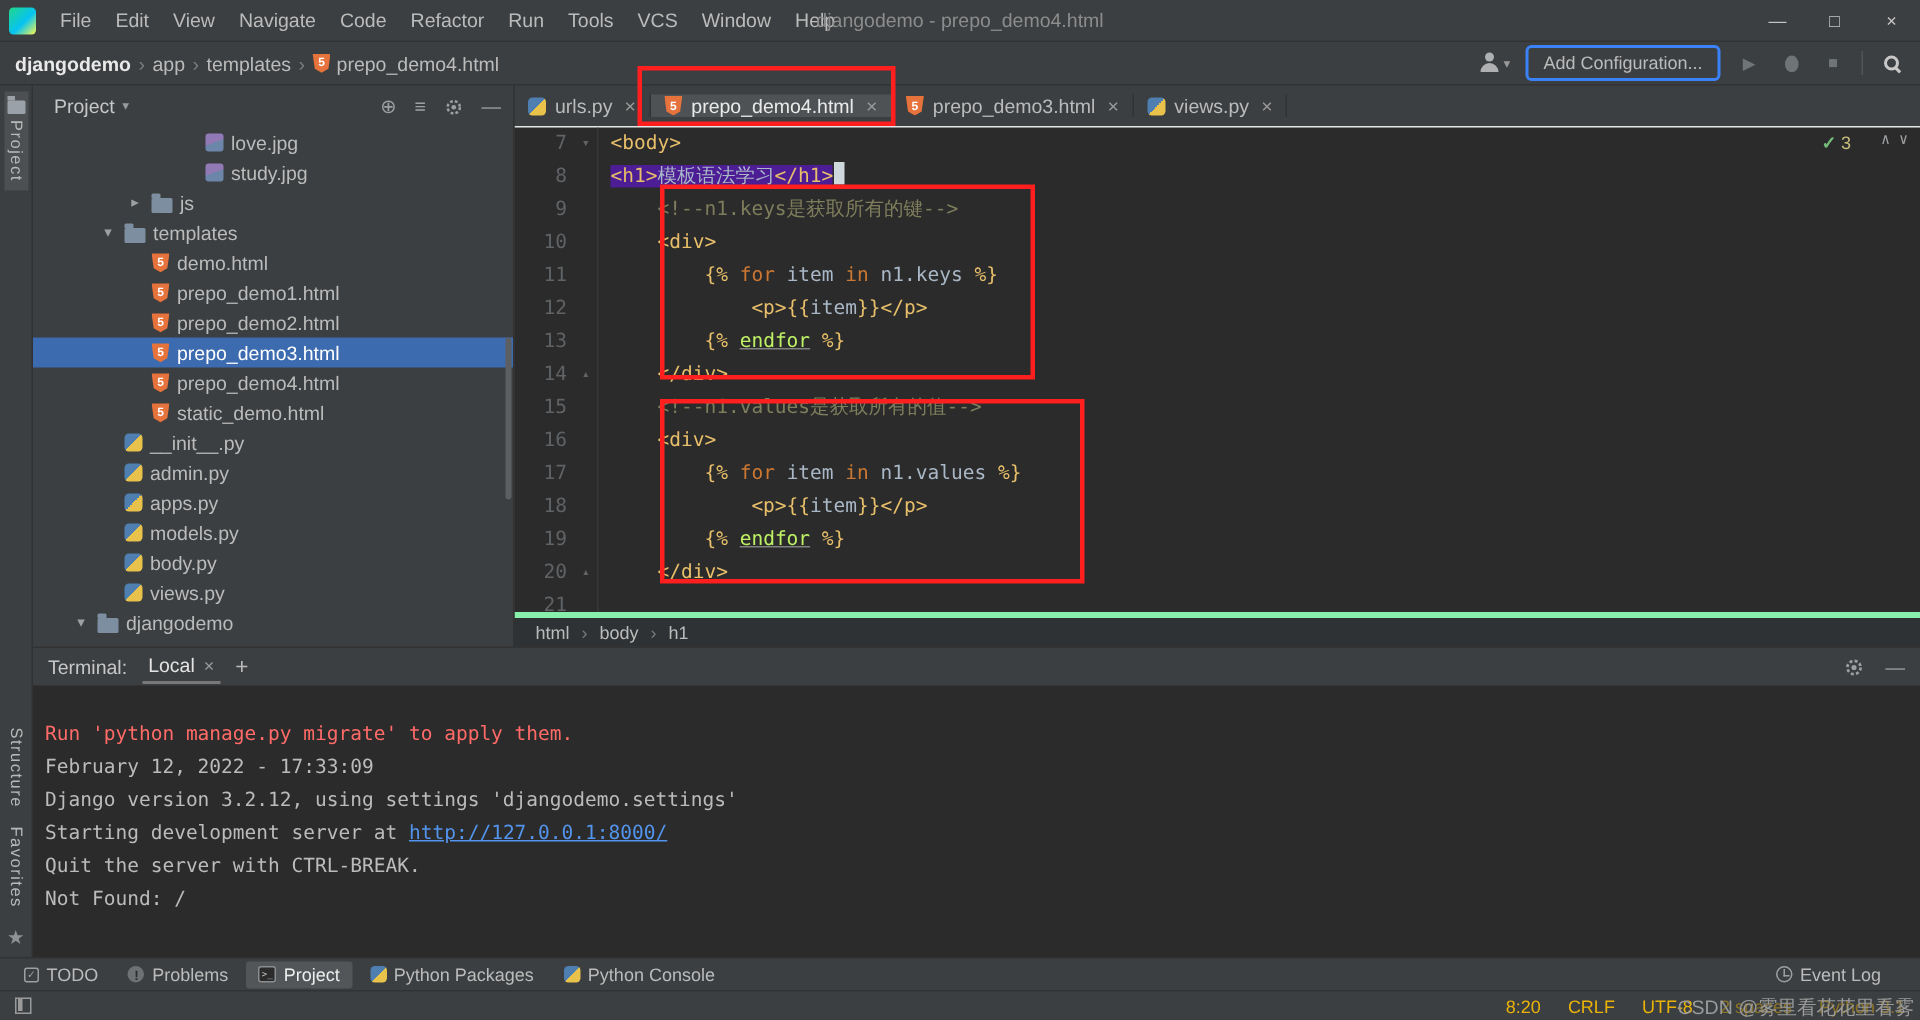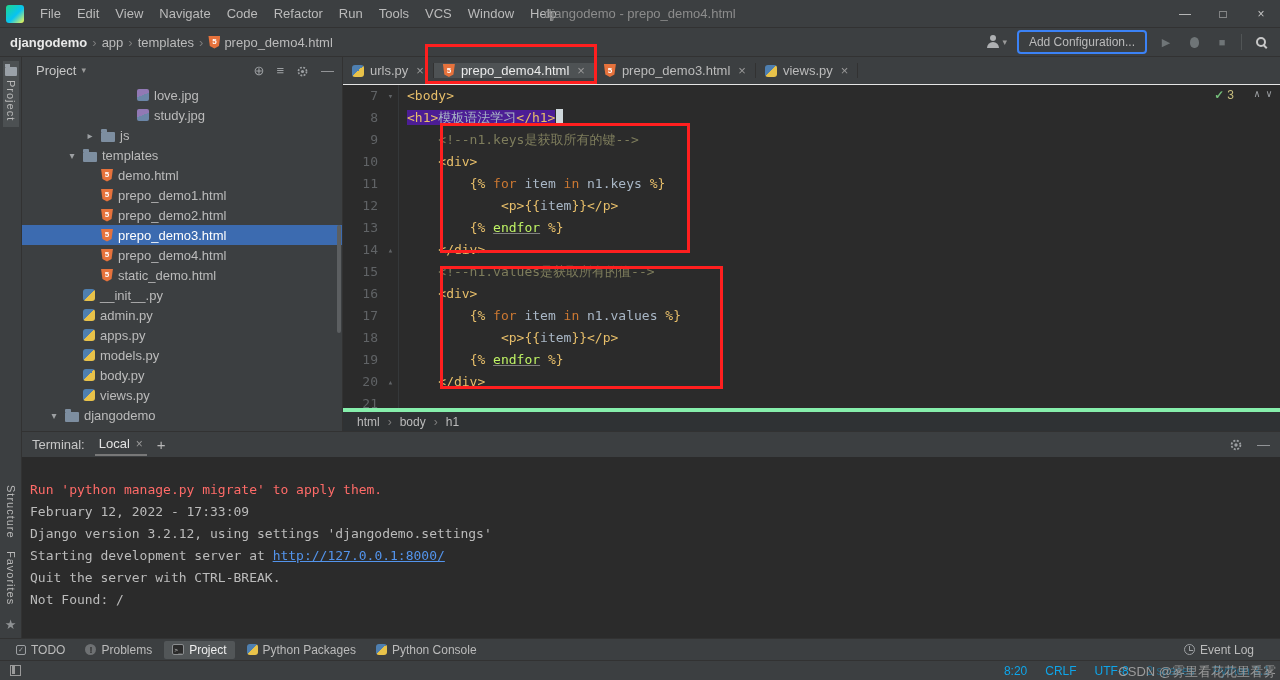--- a/index.html
+++ b/index.html
@@ -125,21 +125,21 @@
   .ic-terminal::after{content:'>_'}
   .ic-python{width:11px;height:11px;border-radius:3px;background:linear-gradient(135deg,#4e7fb0 50%,#e8c24a 50%)}
   .ic-event{width:11px;height:11px;border:1.5px solid #9da0a3;border-radius:50%;position:relative}
   .ic-event::after{content:'';position:absolute;left:4px;top:1px;width:3px;height:4px;border-left:1px solid #9da0a3;border-bottom:1px solid #9da0a3}
   .bb-right{margin-left:auto;display:flex;align-items:center;gap:5px;color:#bbbbbb;cursor:pointer;padding-right:18px}
 
   
   .statusbar{height:20px;border-top:1px solid #323232;display:flex;align-items:center;padding:0 10px;font-size:12px;position:relative}
   .sb-toggle{width:11px;height:11px;border:1px solid #9a9a9a;position:relative;cursor:pointer}
   .sb-toggle::after{content:'';position:absolute;left:1px;bottom:1px;width:3px;height:8px;background:#9a9a9a}
-  .status-items{margin-left:auto;display:flex;align-items:center;gap:18px;color:#0ea5e9}
+  .status-items{margin-left:auto;display:flex;align-items:center;gap:18px;color:#eab308}
   .sbi{cursor:pointer}
   .sbi.dim{opacity:.45}
   .watermark{position:absolute;right:4px;top:2px;color:#9b9b9b;font-size:13px;z-index:6;pointer-events:none}
 
   
   .anno{position:absolute;border:3px solid #ff1f1f;z-index:50;pointer-events:none}
   #anno-tab{left:425px;top:44px;width:172px;height:40px}
   #anno-block1{left:440px;top:123px;width:250px;height:130px}
   #anno-block2{left:440px;top:266px;width:283px;height:123px}
 

